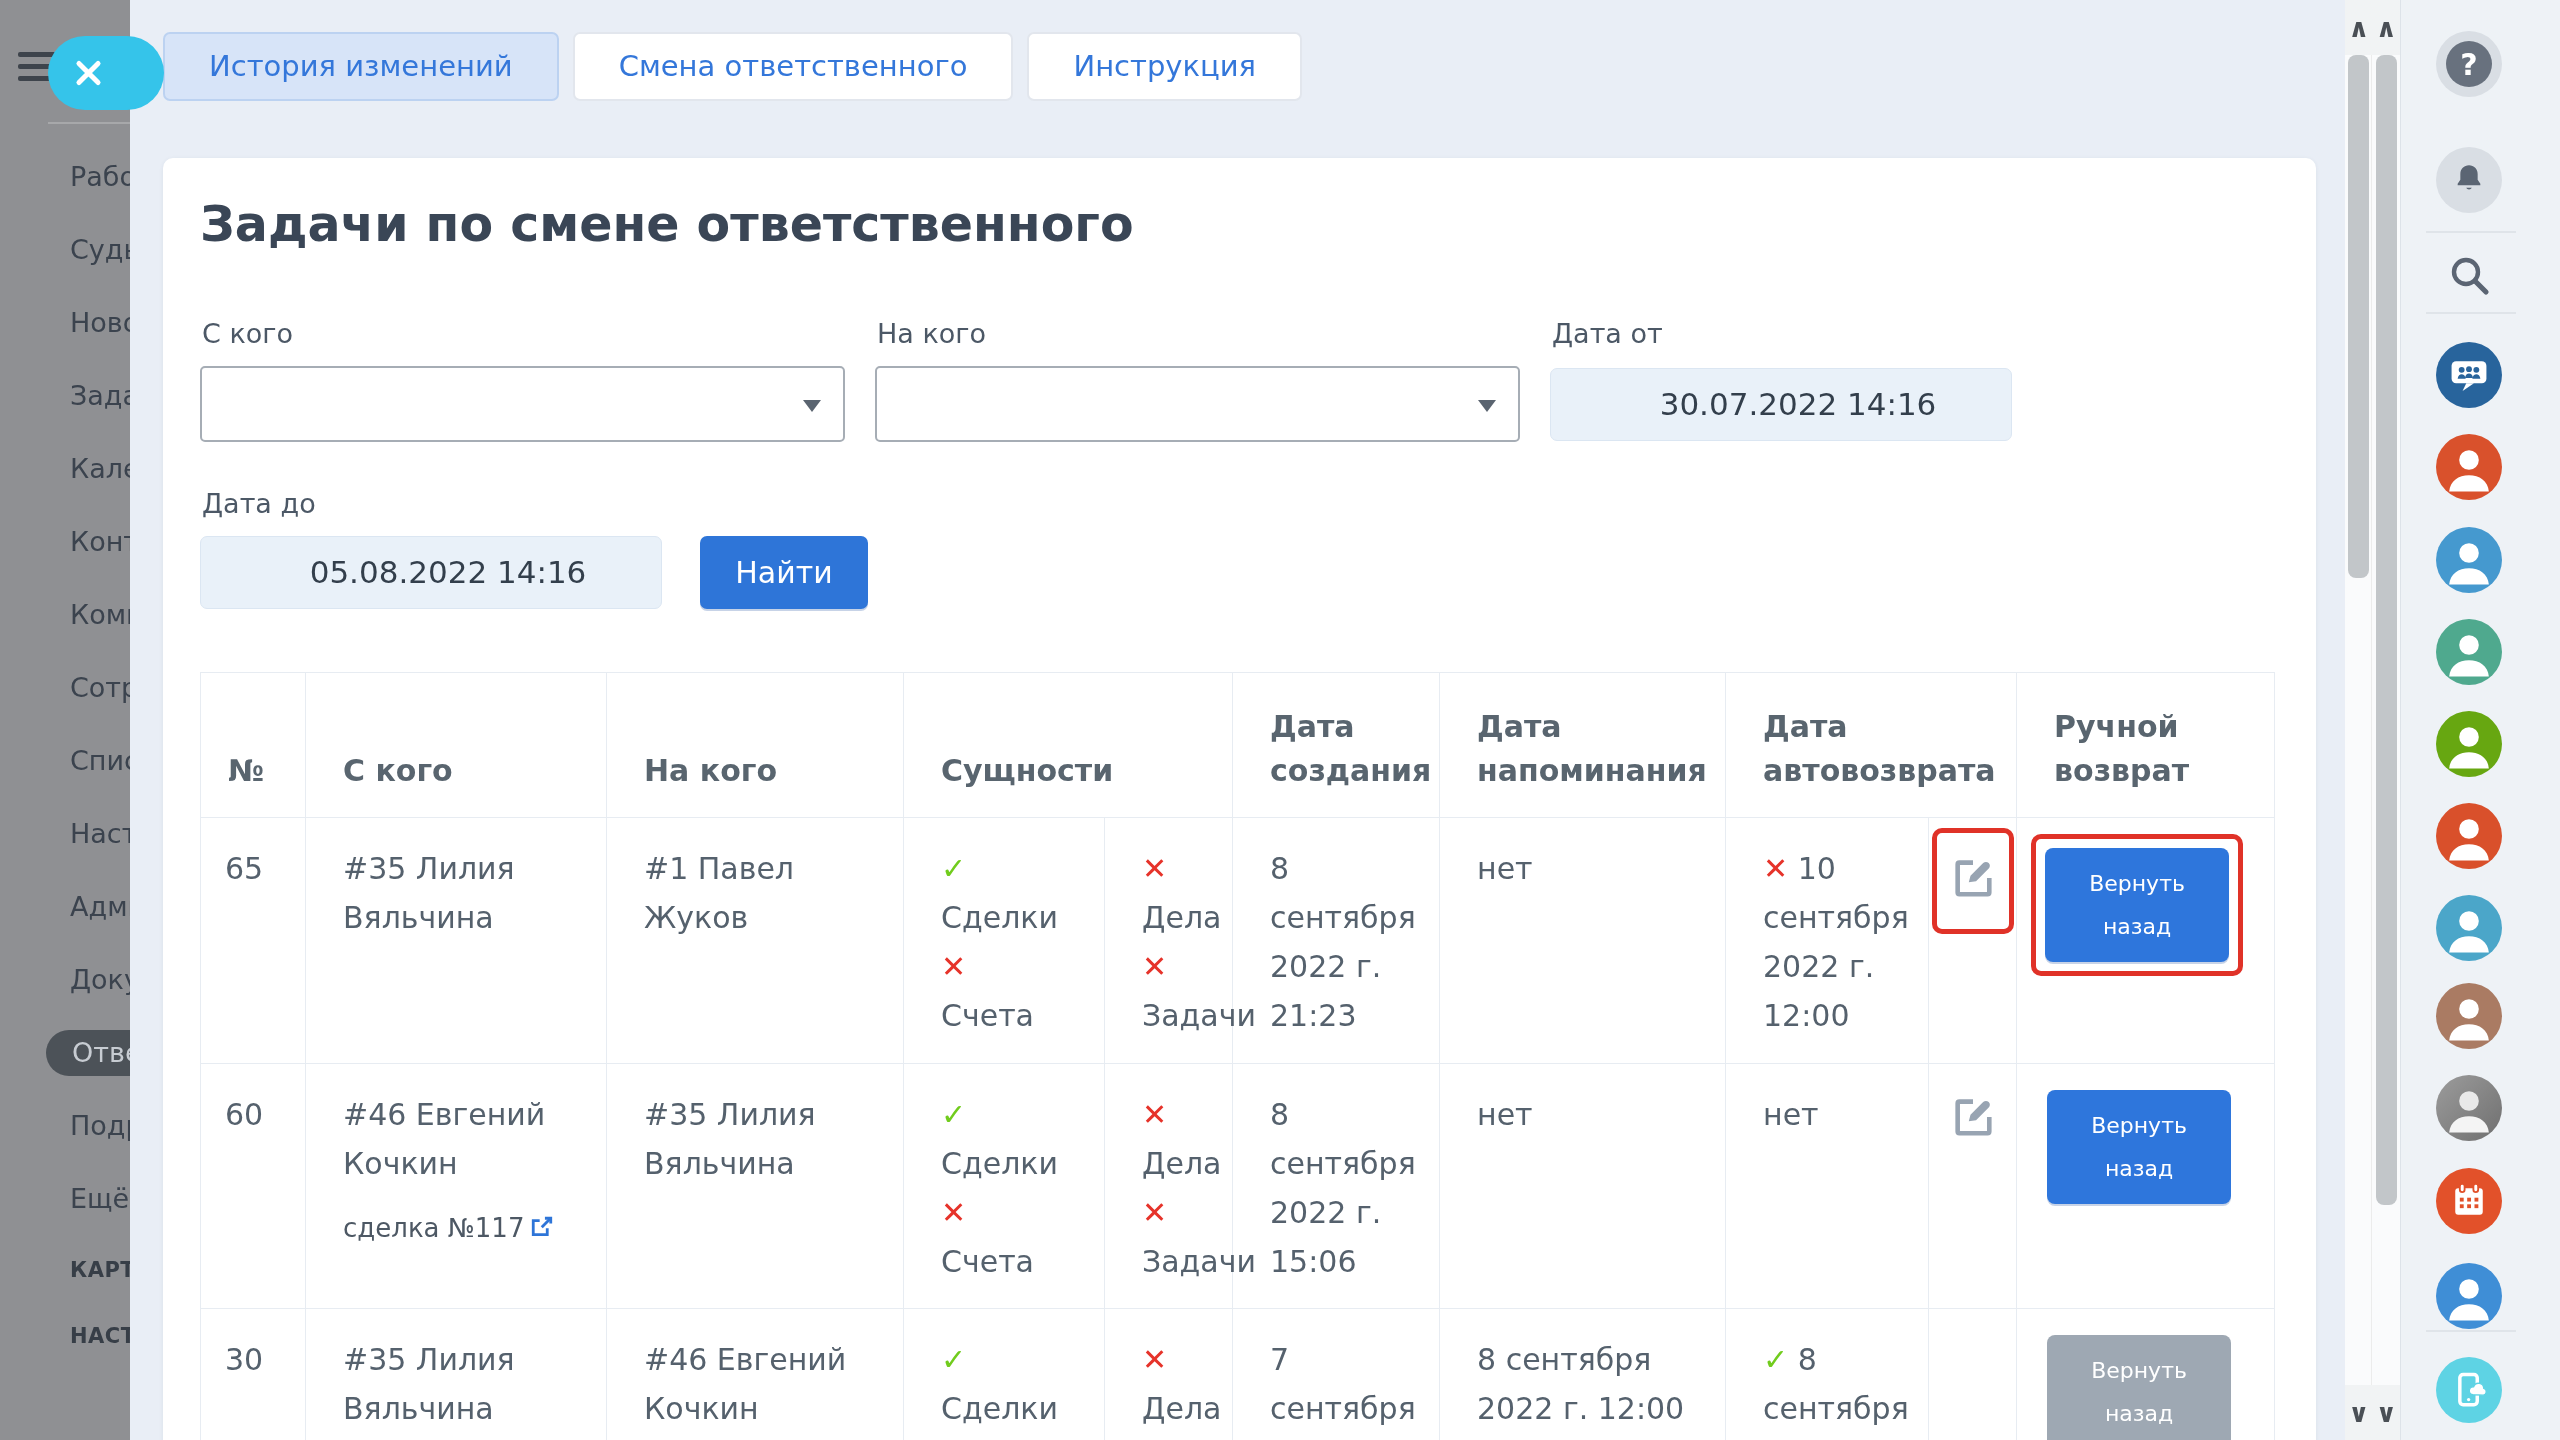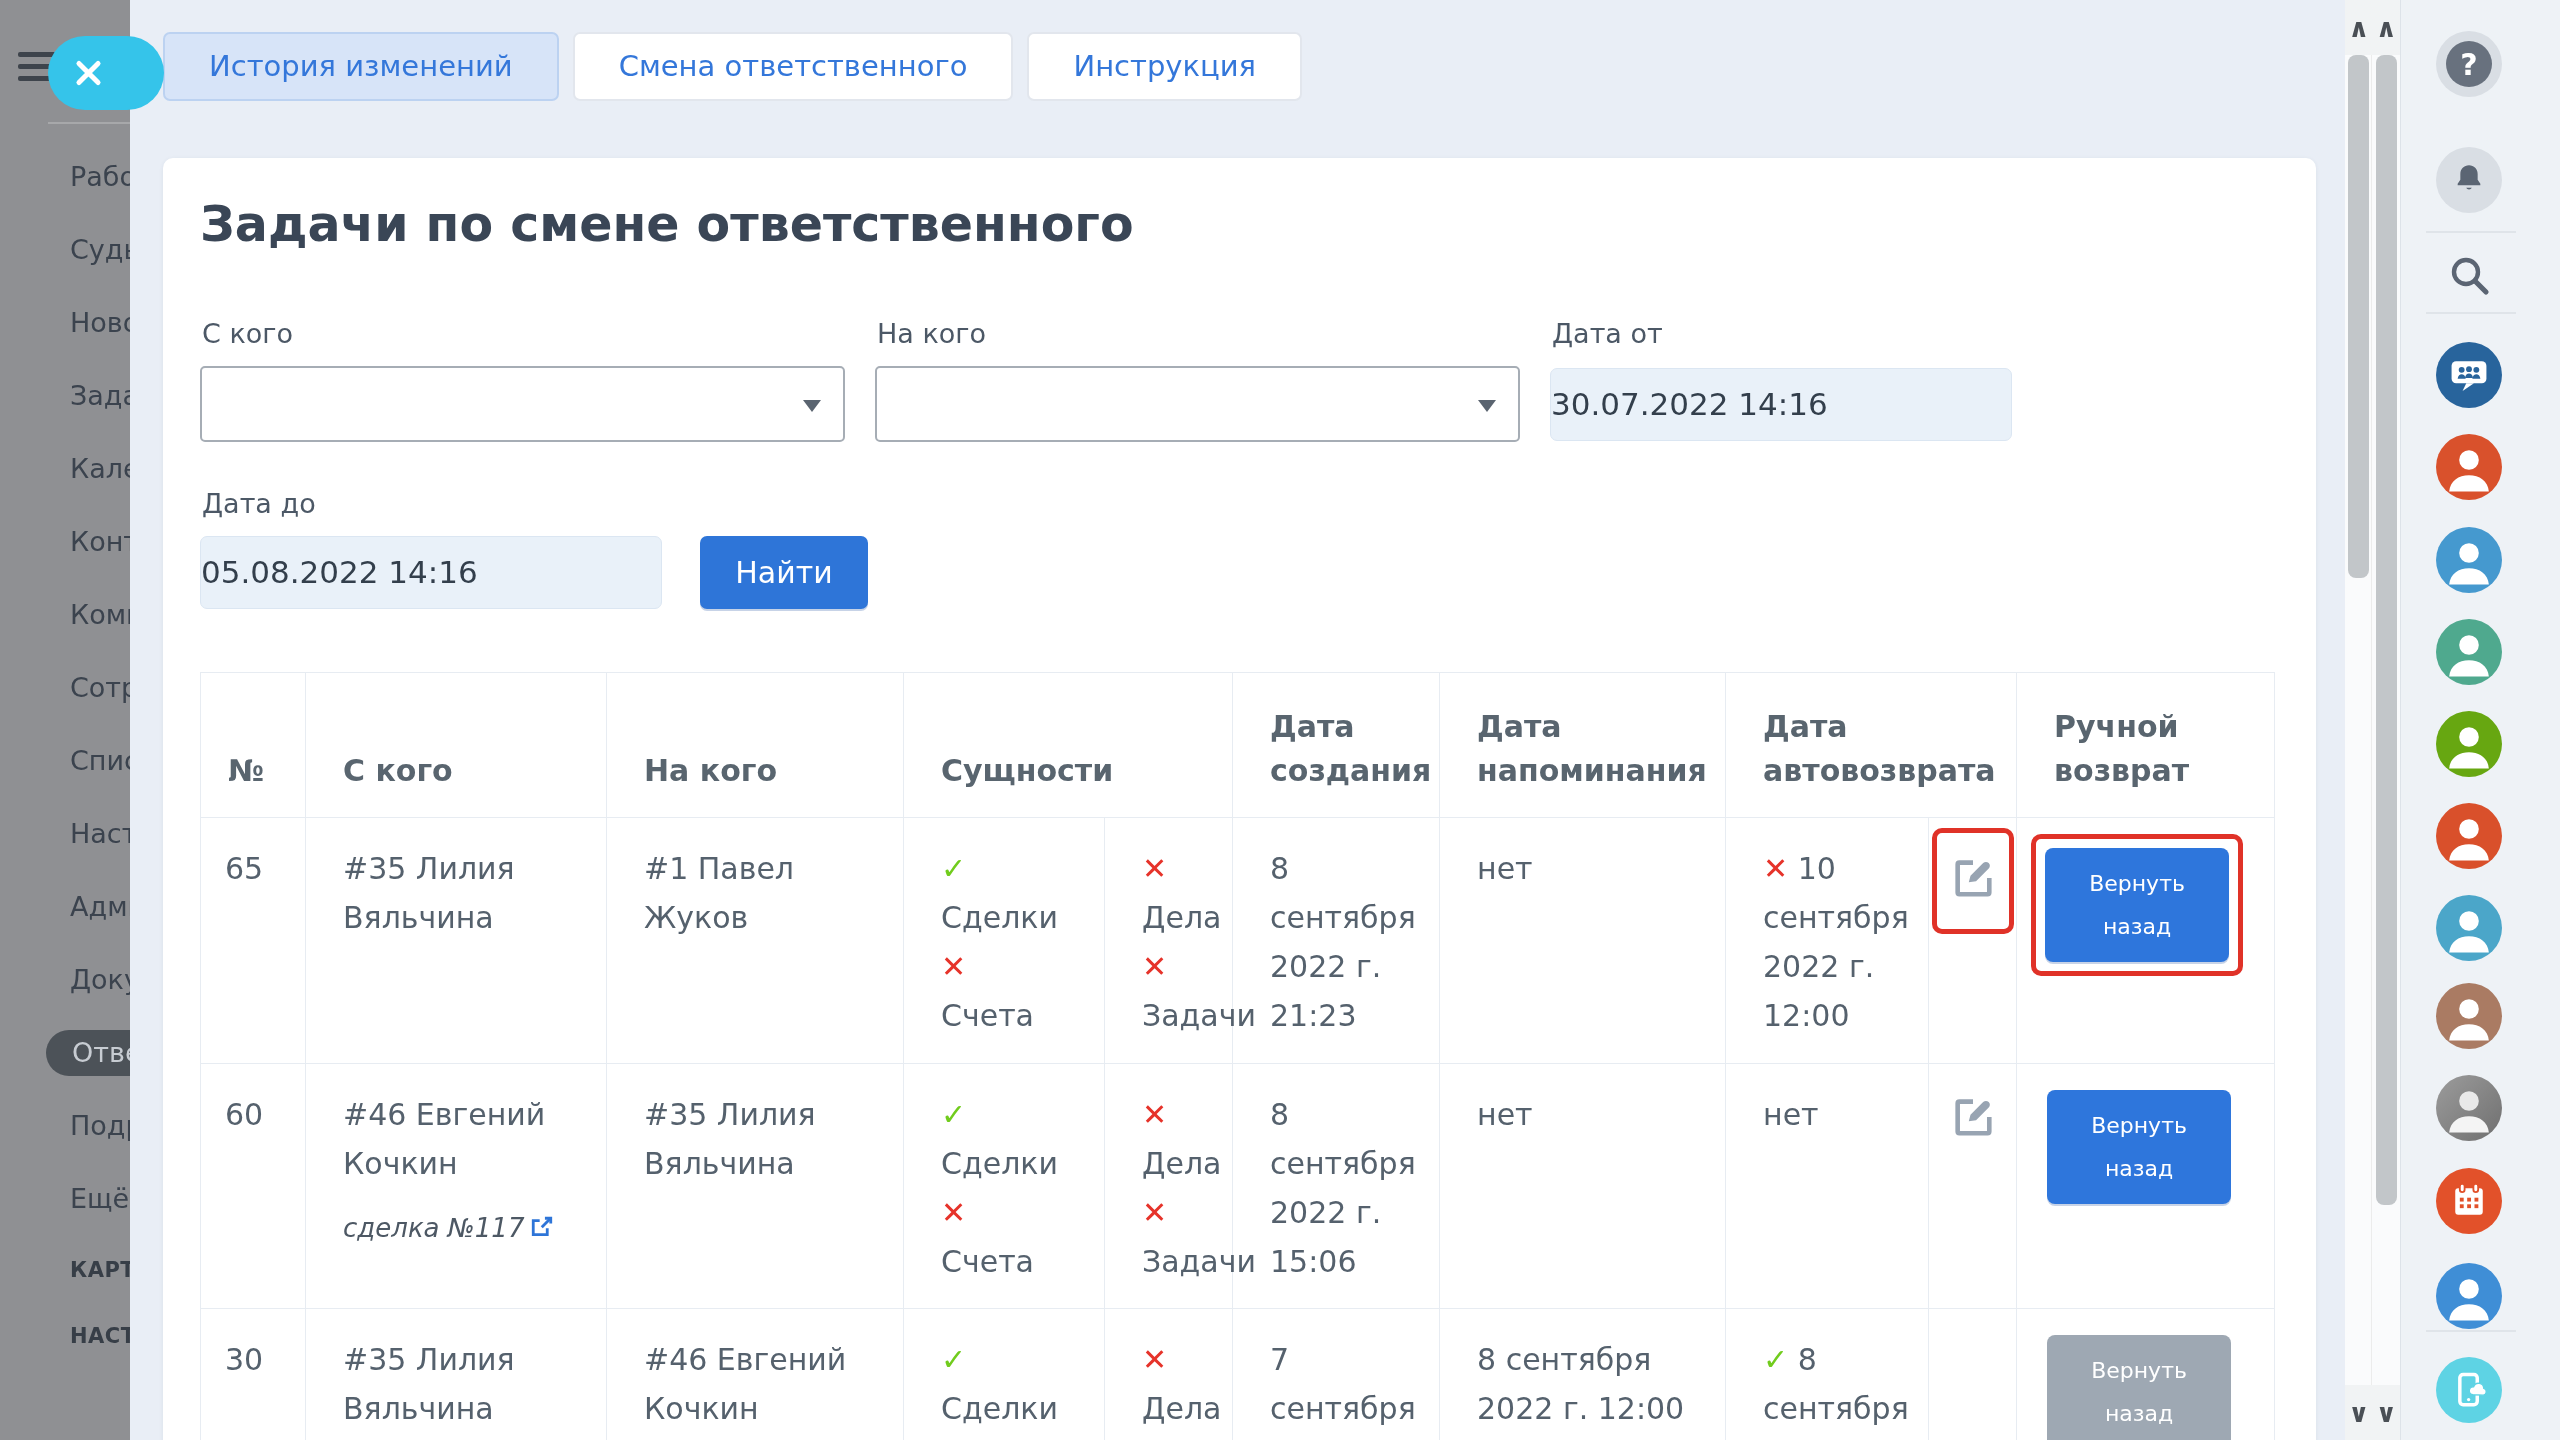--- a/index.html
+++ b/index.html
@@ -48,41 +48,41 @@
   .lbl-from { left:39px; top:160px; } .lbl-to { left:714px; top:160px; }
   .lbl-datefrom { left:1389px; top:160px; } .lbl-dateto { left:39px; top:330px; }
 
   .dropdown { position:absolute; top:208px; width:645px; height:76px; background:#fff;
     border:2px solid #a6adb5; border-radius:5px; cursor:pointer; }
   .dd1 { left:37px; } .dd2 { left:712px; }
   .dd-caret { position:absolute; right:22px; top:32px; width:0; height:0;
     border-left:9px solid transparent; border-right:9px solid transparent; border-top:12px solid #5a6470; }
 
   .date-input { position:absolute; height:73px; background:#e9f1f9; border:1px solid #dbe6f2;
-    border-radius:7px; font-size:31px; color:#333f4c; line-height:71px; cursor:text; }
+    border-radius:7px; font-size:31px; color:#333f4c; line-height:71px; padding-left:34px; cursor:text;text-align:center; }
   .di-from { left:1387px; top:210px; width:462px; }
   .di-to { left:37px; top:378px; width:462px; }
 
   .find-btn { position:absolute; left:537px; top:378px; width:168px; height:73px; background:#2e75d8;
     border:none; border-radius:7px; color:#fff; font-size:30px; cursor:pointer;
     font-family:inherit; box-shadow:0 2px 0 rgba(30,80,160,.25); }
 
   
   table.grid { position:absolute; left:37px; top:514px; width:2074px; border-collapse:collapse; table-layout:fixed; }
   .grid th, .grid td { border:1px solid #e7ecf2; font-weight:normal; }
   .grid th { height:145px; vertical-align:bottom; padding:0 14px 24px 37px; text-align:left;
     font-size:30px; font-weight:600; color:#59656f; line-height:44px; }
   .grid th.num, .grid td.num { padding-left:0; text-align:center; }
   .grid td { vertical-align:top; padding:26px 18px 20px 37px; font-size:30px; color:#55616d; line-height:49px; }
   .grid td.cell-edit { padding:14px 0 0 0; text-align:center; }
   .grid td.cell-manual { padding-top:26px; padding-left:30px; }
   tr.row-a td { height:246px; } tr.row-b td { height:245px; } tr.row-c td { height:400px; }
 
   .ck { color:#71cc1d; } .xx { color:#e6332a; }
-  .from-link { margin-top:16px; font-size:26px; font-style:italic; color:#4d5864; white-space:nowrap; cursor:pointer; }
+  .from-link { margin-top:16px; font-size:26px; color:#4d5864; white-space:nowrap; cursor:pointer; }
   .from-link svg { vertical-align:-4px; margin-left:4px; }
 
   .edit-btn { display:inline-block; width:52px; height:52px; color:#98a4b2; background:none; border:none; cursor:pointer; margin-top:14px; }
   .hl-edit { display:inline-block; width:82px; height:106px; border:5px solid #e03228; border-radius:10px; padding-top:10px; margin-top:-4px; }
   .hl-edit .edit-btn { margin-top:10px; }
 
   .return-btn { display:inline-block; width:184px; background:#2e76dc; border:none; border-radius:8px;
     color:#fff; font-size:22px; line-height:43px; padding:14px 10px; font-family:inherit; cursor:pointer;
     box-shadow:0 2px 0 rgba(30,80,160,.25); }
   .return-btn.disabled { background:#9ea8b3; box-shadow:none; cursor:default; }

